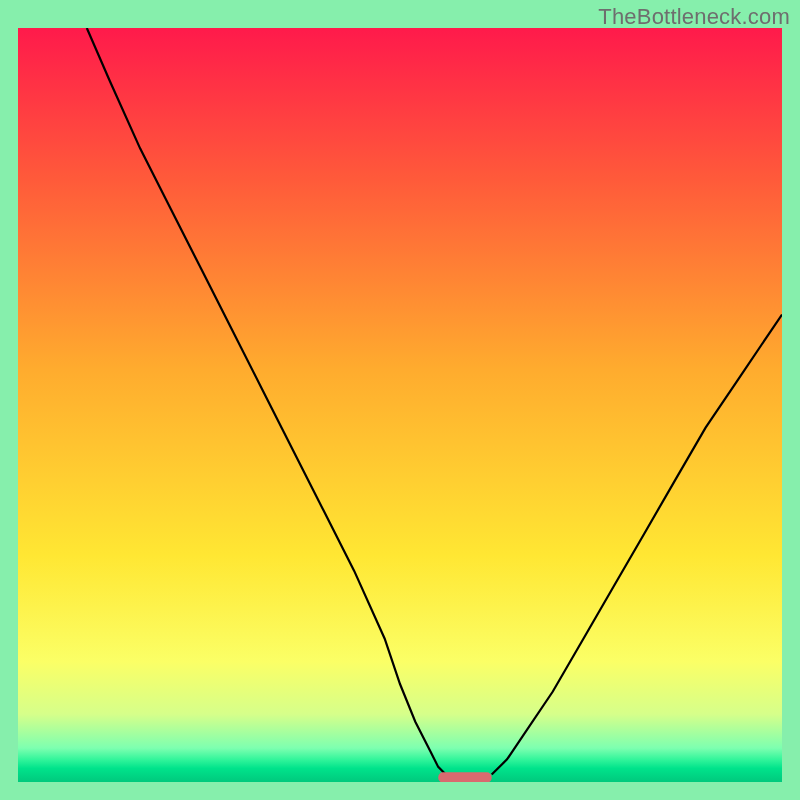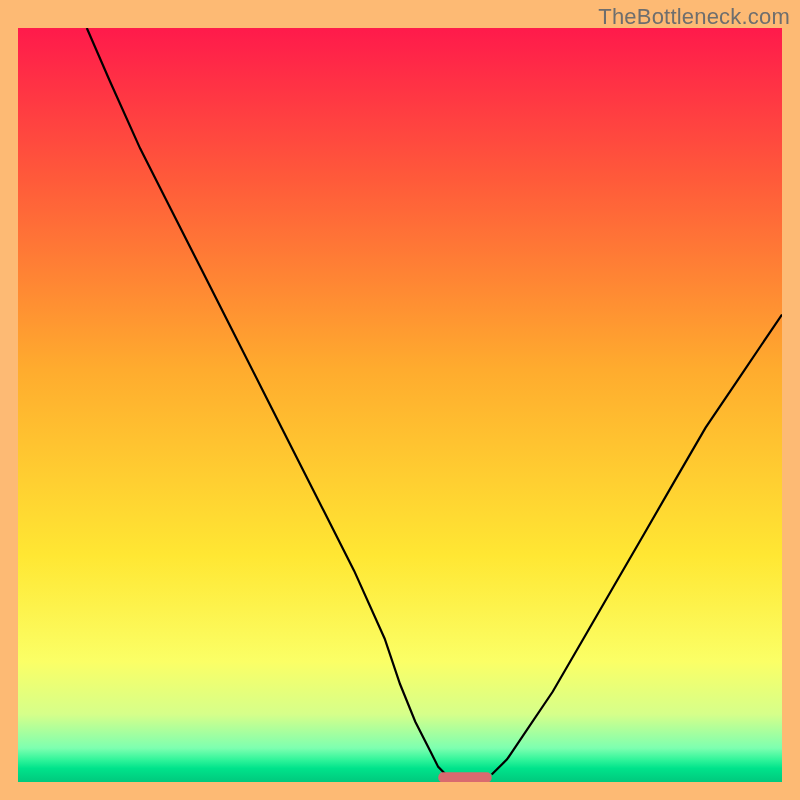--- a/index.html
+++ b/index.html
@@ -8,21 +8,21 @@
     width: 800px;
     height: 800px;
     background: #000;
     overflow: hidden;
     font-family: Arial, Helvetica, sans-serif;
   }
   .frame {
     position: relative;
     width: 800px;
     height: 800px;
-    background: #fdba74;
+    background: #86efac;
   }
   .watermark {
     position: absolute;
     top: 4px;
     right: 10px;
     color: #6e6e6e;
     font-size: 22px;
     font-weight: 500;
     letter-spacing: 0.2px;
     z-index: 5;

